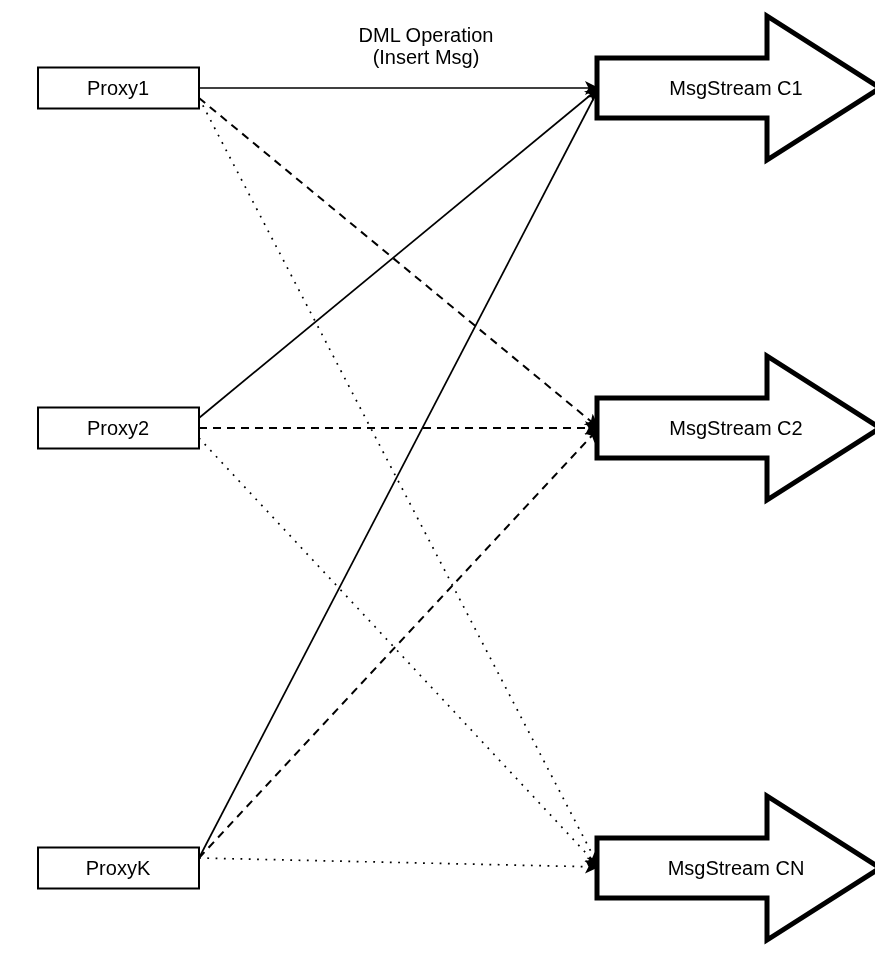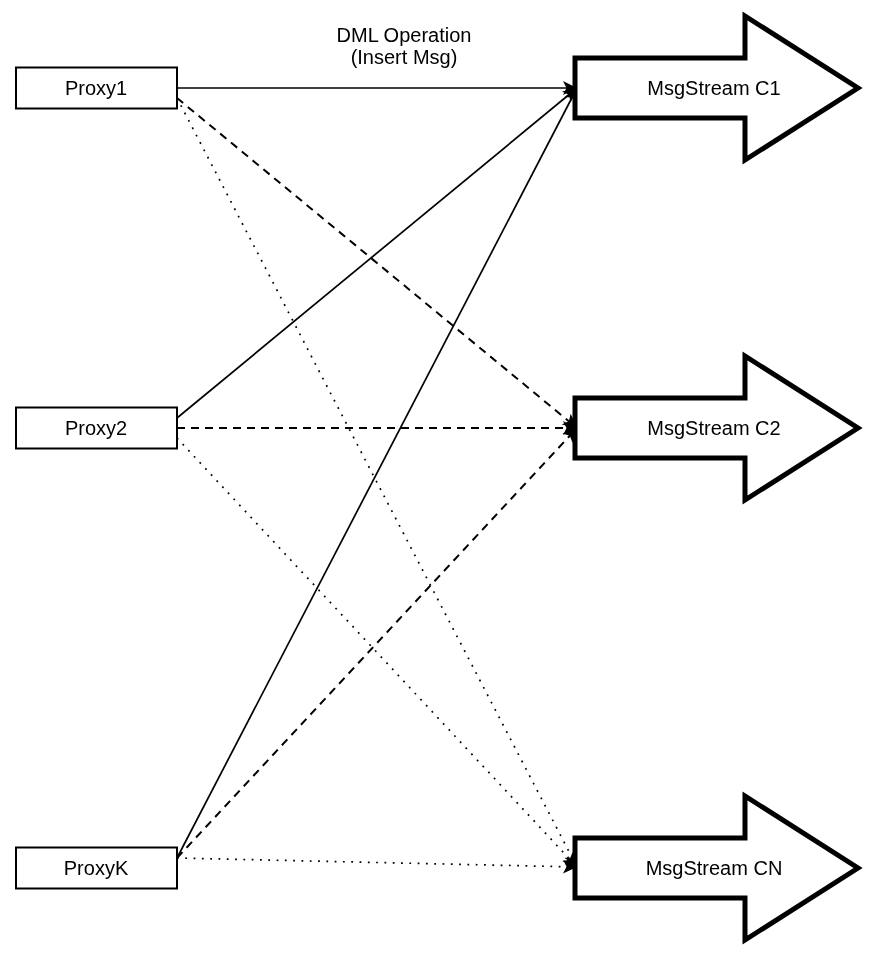--- a/index.html
+++ b/index.html
@@ -8,20 +8,21 @@
     background: var(--bg, #ffffff);
     width: 875px;
     height: 956px;
     overflow: hidden;
     font-family: "Liberation Sans", sans-serif;
   }
   .canvas-wrap {
     position: relative;
     width: 847px;
     height: 956px;
+    padding-left: 22px;
   }
   svg { display: block; }
   .proxy-box {
     fill: var(--node-fill, #ffffff);
     stroke: var(--stroke, #000000);
     stroke-width: 2;
   }
   .stream-arrow {
     fill: var(--node-fill, #ffffff);
     stroke: var(--stroke, #000000);

